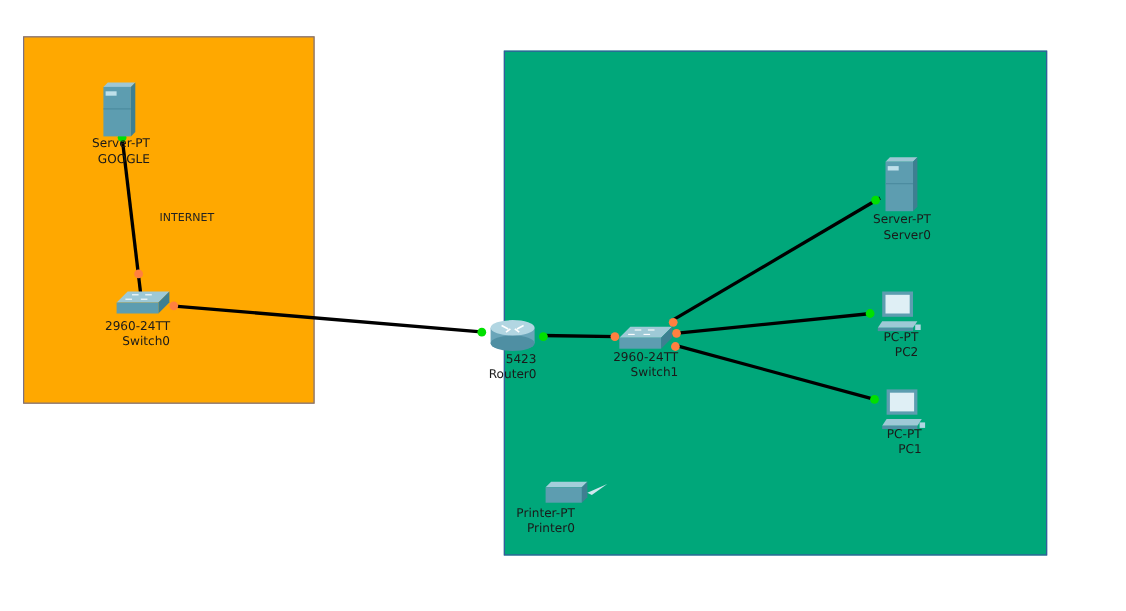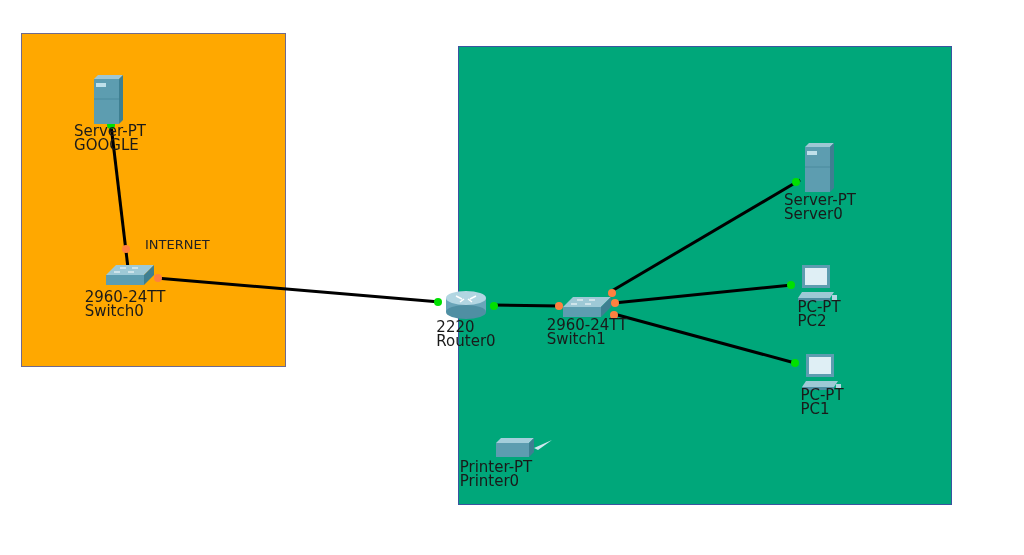--- a/index.html
+++ b/index.html
@@ -1,22 +1,22 @@
 <!DOCTYPE html>
 <html><head>
 <meta charset="utf-8">
 <style>
   html, body { margin:0; padding:0; background:#ffffff; }
   body { width:1024px; height:555px; position:relative; overflow:hidden; font-family:"DejaVu Sans", sans-serif; }
   .zone { position:absolute; box-sizing:border-box; }
   #zone-internet { left:21px; top:33px; width:265px; height:334px; background:#ffa800; border:1px solid #6f6a8e; }
   #zone-lan { left:458px; top:46px; width:494px; height:459px; background:#00a77a; border:1px solid #3a54a0; }
   svg#links { position:absolute; left:0; top:0; width:1024px; height:555px; }
-  .label { position:absolute; font-size:15px; color:#1a1a1a; text-align:left; line-height:14px; white-space:nowrap; transform:translateX(-50%); }
-  .note { position:absolute; font-size:13px; color:#222; white-space:nowrap;margin-top:44px; }
+  .label { position:absolute; font-size:11px; color:#1a1a1a; text-align:right; line-height:14px; white-space:nowrap; transform:translateX(-50%); }
+  .note { position:absolute; font-size:10px; color:#222; white-space:nowrap; }
 </style>
 </head>
 <body>
 
 <div class="zone" id="zone-internet" style="background: rgb(255, 168, 0);"></div>
 <div class="zone" id="zone-lan" style="background: rgb(0, 167, 122);"></div>
 <div class="note" style="left:145px; top:193px;">INTERNET</div>
 
 <svg id="links">
   <g stroke="#000" stroke-width="3" fill="none">
@@ -110,21 +110,21 @@
 
 <div class="label" style="left:110px; top:124px;">
   <div>Server-PT</div>
   <div>GOOGLE</div>
 </div>
 <div class="label" style="left:125px; top:290px;">
   <div>2960-24TT</div>
   <div>Switch0</div>
 </div>
 <div class="label" style="left:466px; top:320px;">
-  <div>2220</div>
+  <div>5423</div>
   <div>Router0</div>
 </div>
 <div class="label" style="left:587px; top:318px;">
   <div>2960-24TT</div>
   <div>Switch1</div>
 </div>
 <div class="label" style="left:820px; top:193px;">
   <div>Server-PT</div>
   <div>Server0</div>
 </div>

